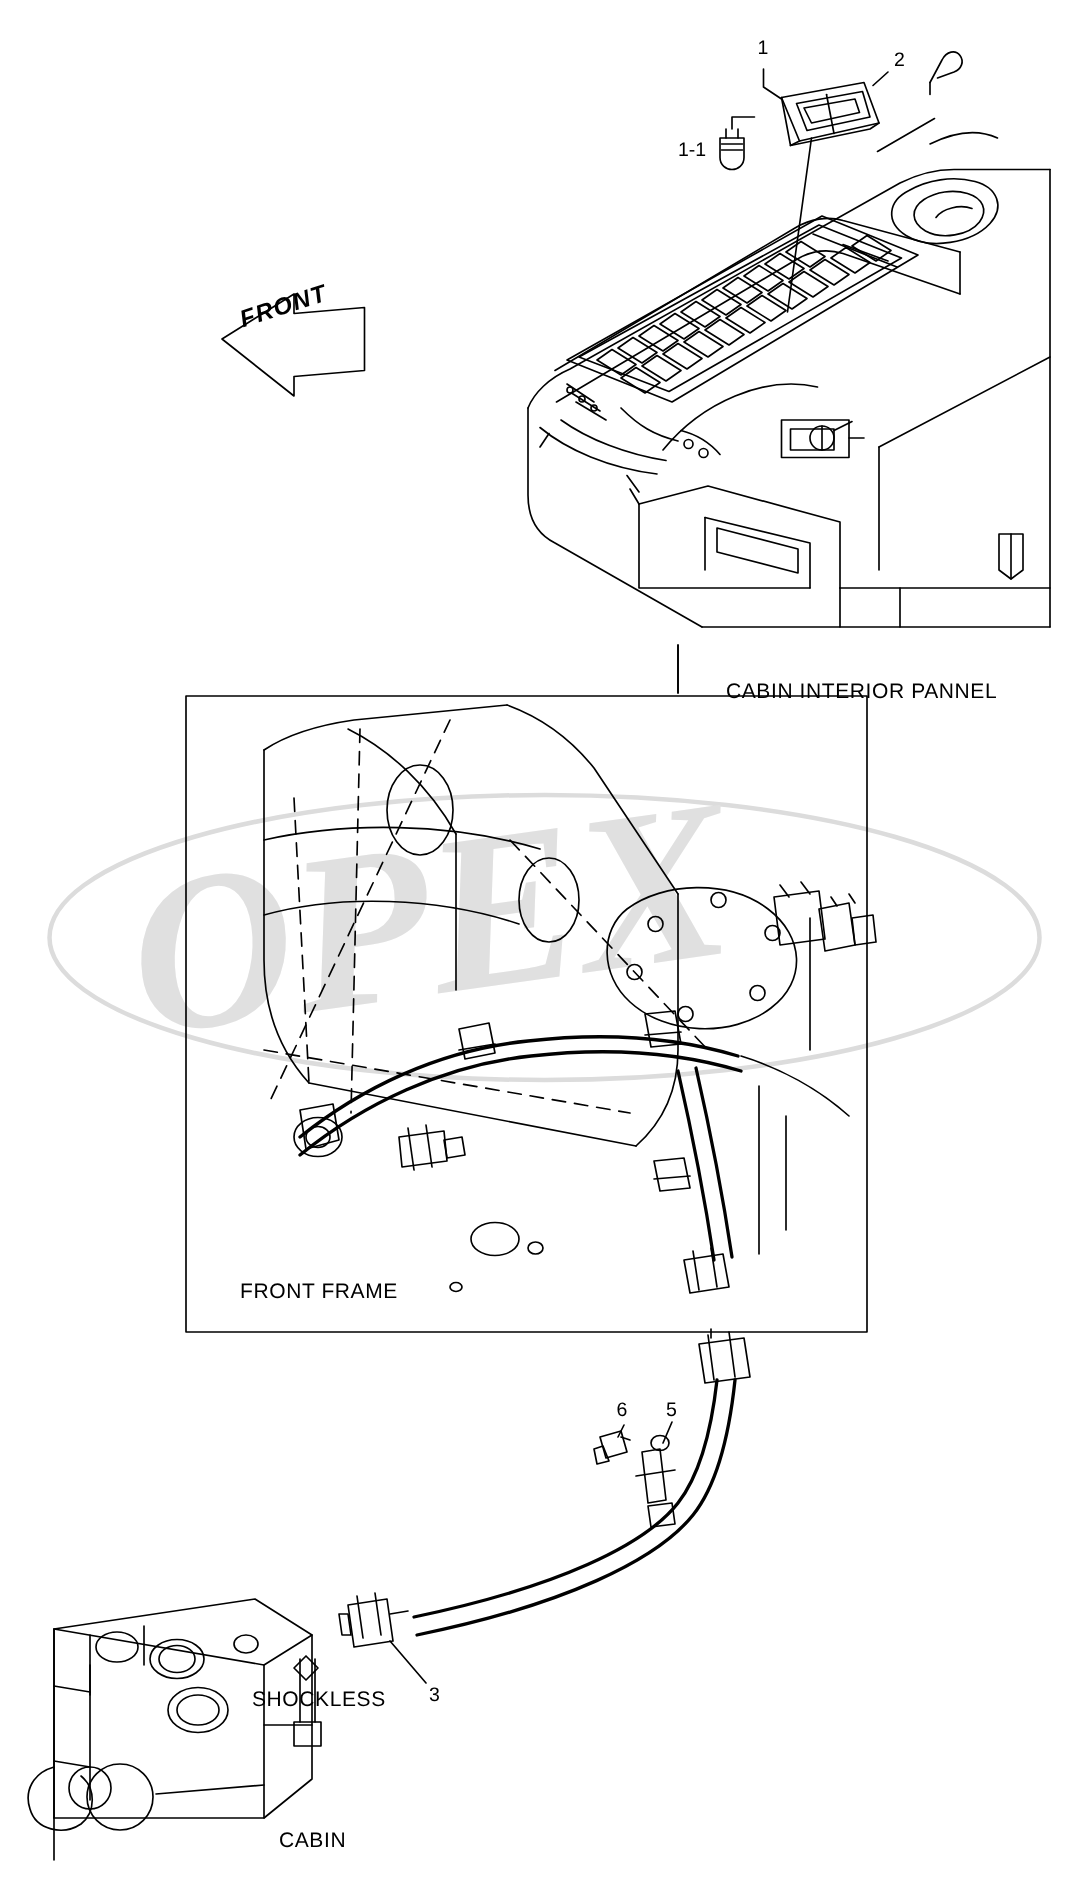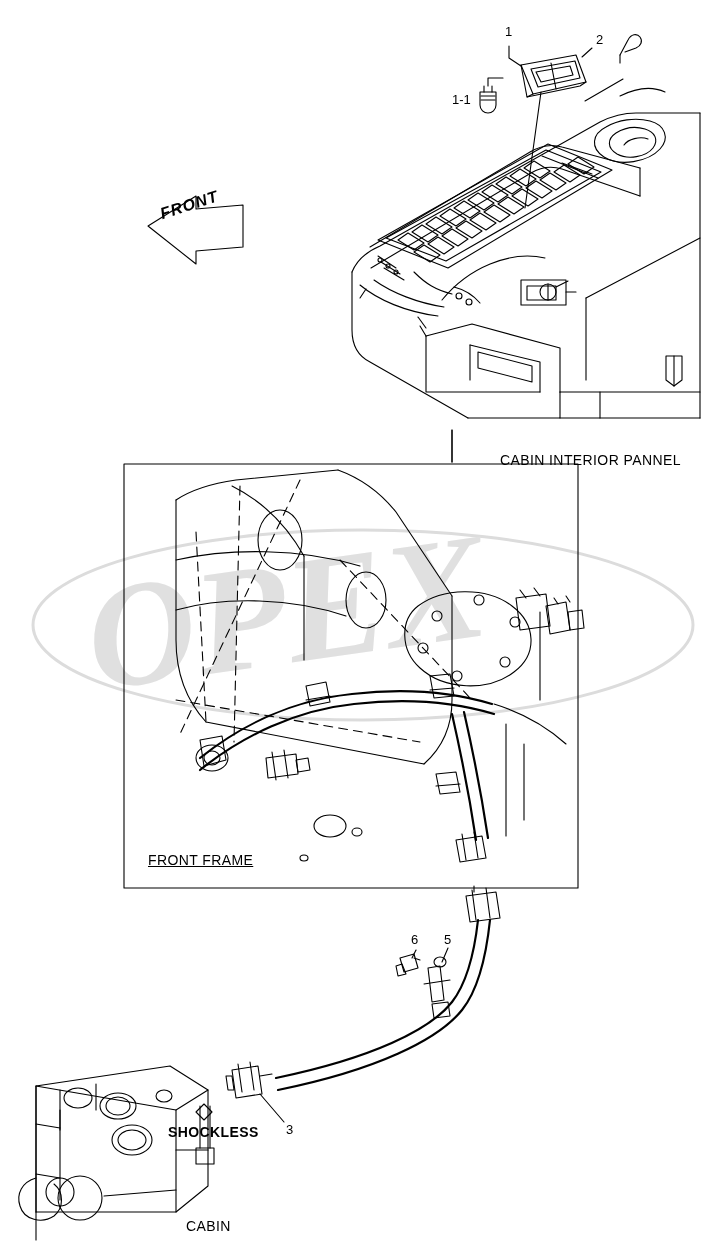--- a/index.html
+++ b/index.html
@@ -315,18 +315,18 @@
 
   <div class="lbl front-arrow-text" style="left:158px; top:206px; transform: rotate(-18deg); transform-origin: left top;">FRONT</div>
 
   <div class="lbl callout" style="left:505px; top:24px;">1</div>
   <div class="lbl callout" style="left:452px; top:92px;">1-1</div>
   <div class="lbl callout" style="left:596px; top:32px;">2</div>
   <div class="lbl callout" style="left:286px; top:1122px;">3</div>
   <div class="lbl callout" style="left:444px; top:932px;">5</div>
   <div class="lbl callout" style="left:411px; top:932px;">6</div>
 
-  <div class="lbl section-label" style="left:500px; top:452px;text-align:center;">CABIN INTERIOR PANNEL</div>
-  <div class="lbl section-label" style="left:148px; top:852px;text-decoration:underline;">FRONT FRAME</div>
-  <div class="lbl section-label" style="left:168px; top:1124px;font-weight:bold;">SHOCKLESS</div>
+  <div class="lbl section-label" style="left:484px; top:452px;text-align:center;">CABIN INTERIOR PANNEL</div>
+  <div class="lbl section-label" style="left:160px; top:852px;">FRONT FRAME</div>
+  <div class="lbl section-label" style="left:168px; top:1124px;">SHOCKLESS</div>
   <div class="lbl section-label" style="left:186px; top:1218px;">CABIN</div>
 
 </div>
 
 </body></html>

